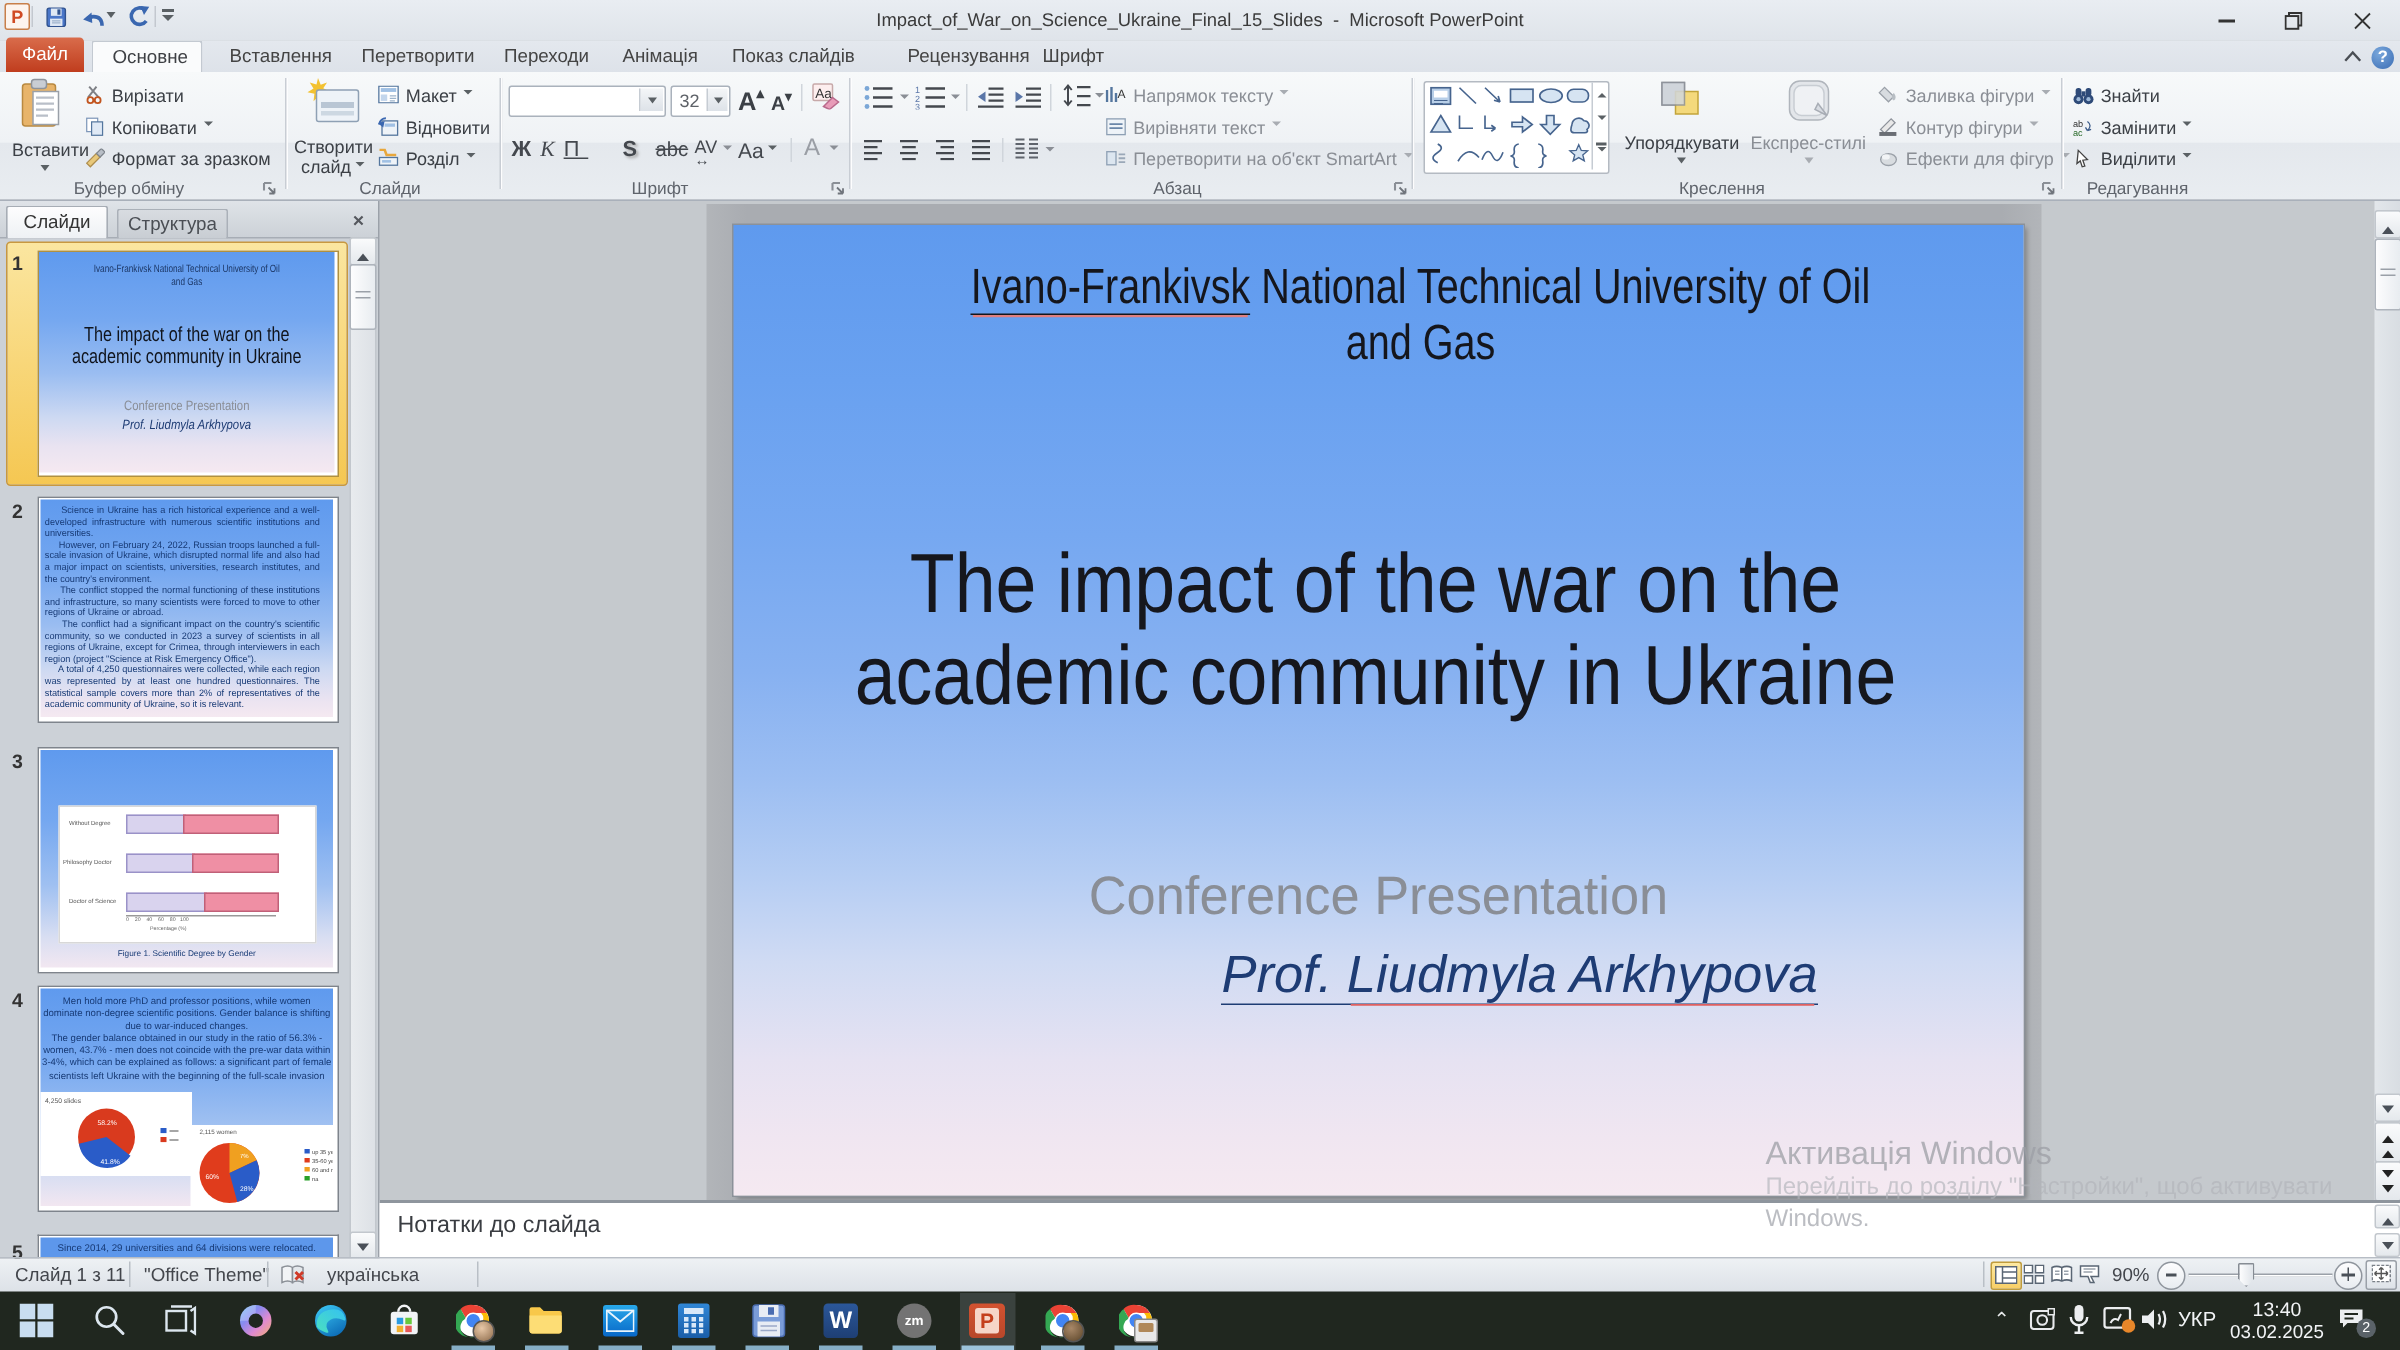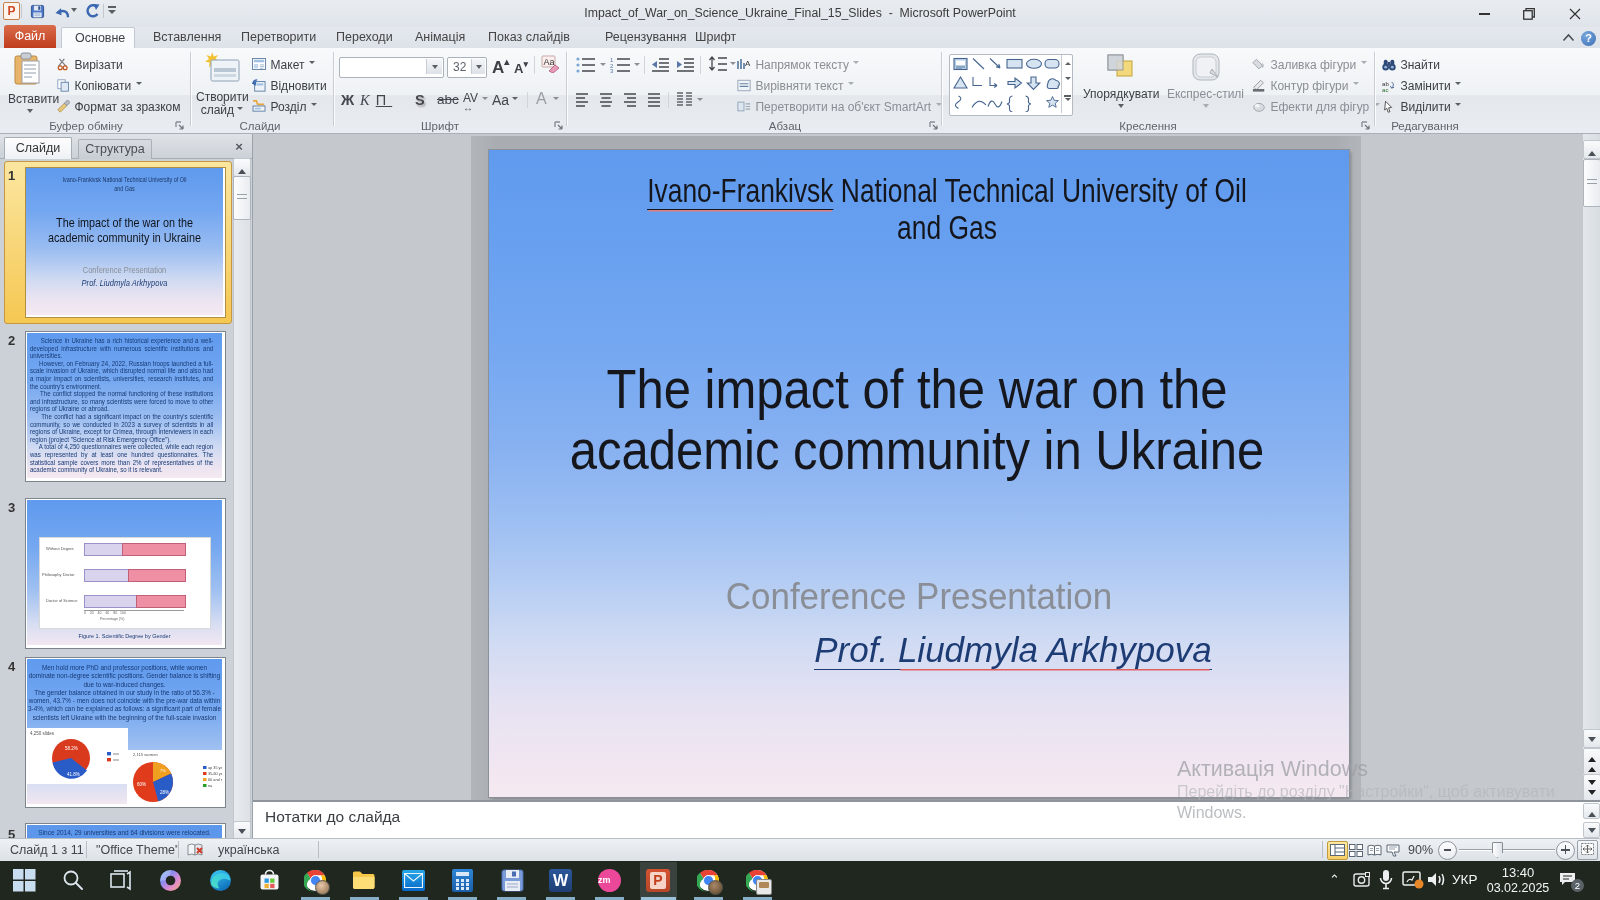--- a/index.html
+++ b/index.html
@@ -652,21 +652,21 @@
       </svg></div>
   <svg class="abs" style="left:501px;top:869px" width="23" height="23" viewBox="0 0 23 23">
       <rect x="1" y="1" width="21" height="21" rx="2" fill="#7a9cd8"></rect>
       <rect x="1" y="1" width="21" height="21" rx="2" fill="none" stroke="#4a6cb0"></rect>
       <rect x="5" y="1" width="13" height="8" fill="#e8ecf4"></rect>
       <rect x="11" y="2.5" width="4" height="5" fill="#4a6cb0"></rect>
       <rect x="4" y="12" width="15" height="10" fill="#e8ecf4"></rect>
       <path d="M6 15 h11 M6 18 h11" stroke="#9aa8c8"></path>
     </svg>
   <div class="abs" style="left:549px;top:869px;width:23px;height:23px;background:linear-gradient(#2b579a,#1e3f74);border-radius:3px;color:#fff;font-weight:bold;font-size:16px;text-align:center;line-height:23px;">W</div>
-  <div class="abs" style="left:598px;top:869px;width:23px;height:23px;background:#ec4899;border-radius:50%;color:#fff;font-weight:bold;font-size:9px;line-height:23px;">zm</div>
+  <div class="abs" style="left:598px;top:869px;width:23px;height:23px;background:#737373;border-radius:50%;color:#fff;font-weight:bold;font-size:9px;text-align:center;line-height:23px;">zm</div>
   <div class="abs" style="left:646px;top:869px;width:24px;height:23px;background:linear-gradient(#d35230,#b7472a);border-radius:3px;">
       <div style="position:absolute;left:4px;top:3px;width:16px;height:17px;background:#f6d5c8;border-radius:2px;color:#c43e1c;font-weight:bold;font-size:14px;text-align:center;line-height:17px;">P</div>
     </div>
   <svg class="abs chrm" style="left:697px;top:869px" width="23" height="23" viewBox="0 0 23 23">
       <circle cx="11.5" cy="11.5" r="10.5" fill="#fff"></circle>
       <path d="M11.5 1 A10.5 10.5 0 0 1 20.6 6.3 L11.5 6.3 A5.2 5.2 0 0 0 6.6 9.8 L3 3.7 A10.5 10.5 0 0 1 11.5 1" fill="#ea4335"></path>
       <path d="M20.6 6.3 A10.5 10.5 0 0 1 13 21.9 L16.4 13.9 A5.2 5.2 0 0 0 16.7 6.3 Z" fill="#fbbc05"></path>
       <path d="M3 3.7 L6.6 9.8 A5.2 5.2 0 0 0 13 21.9 L13 21.9 A10.5 10.5 0 0 1 3 3.7" fill="#34a853"></path>
       <circle cx="11.5" cy="11.5" r="5" fill="#4285f4" stroke="#fff" stroke-width="1"></circle>
     </svg>

